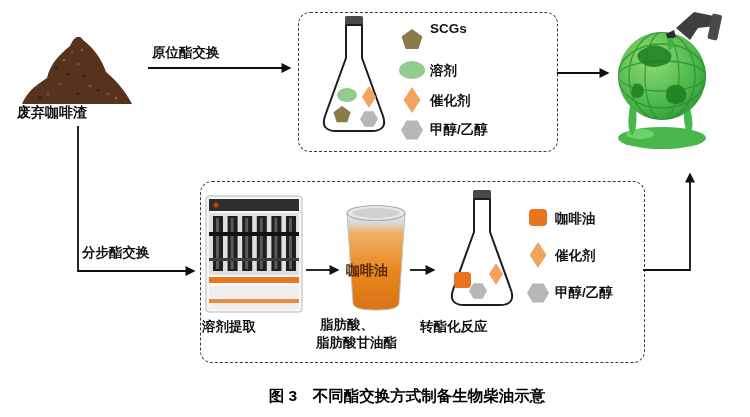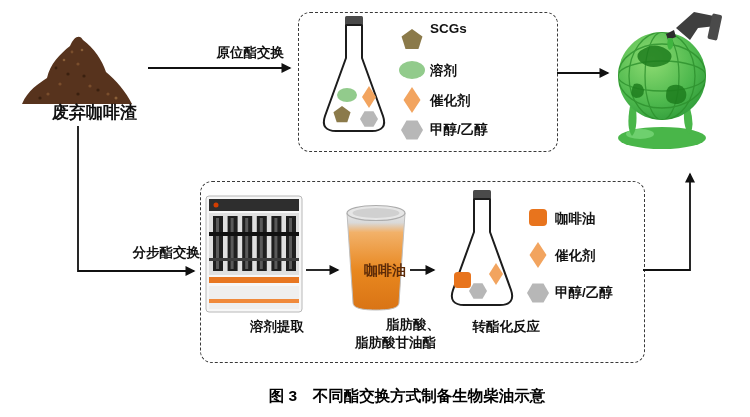--- a/index.html
+++ b/index.html
@@ -1,21 +1,21 @@
 <!DOCTYPE html>
 <html><head>
 <meta charset="utf-8">
 <style>
   html,body{margin:0;padding:0;background:#fff;}
   .stage{position:relative;width:750px;height:417px;background:#fff;overflow:hidden;
          font-family:"Liberation Sans","DejaVu Sans",sans-serif;color:#111;}
   .layer{position:absolute;left:0;top:0;z-index:2;}
   .dashedbox{position:absolute;border:1.6px dashed #3a3a3a;border-radius:12px;z-index:1;background:transparent;}
   .lbl{position:absolute;z-index:3;font-size:13.5px;font-weight:600;line-height:17px;color:#111;}
-  .c{text-align:right;}
+  .c{text-align:left;}
   .beaker-text{color:#5c2a08;font-size:14px;font-weight:700;}
   .caption{position:absolute;left:0;top:386px;width:750px;text-align:center;z-index:3;
            font-size:15.5px;font-weight:700;color:#000;white-space:pre;padding-left:32px;}
 </style>
 </head>
 <body>
 
 <div class="stage">
 
   <div class="dashedbox" style="left:298px;top:12px;width:258px;height:138px"></div>
@@ -163,21 +163,21 @@
       <line x1="410" y1="270" x2="434" y2="270" marker-end="url(#ah)"></line>
     </g>
 
     <g>
       <rect x="529" y="209" width="18" height="17" rx="4" fill="#e8741d"></rect>
       <polygon transform="translate(538,255)" points="0,-13 8.5,0 0,13 -8.5,0" fill="#f2a45f"></polygon>
       <polygon transform="translate(538,293)" points="-5.5,-9.53 5.5,-9.53 11,0 5.5,9.53 -5.5,9.53 -11,0" fill="#b7b7b7"></polygon>
     </g>
   </svg>
 
-  <div class="lbl c" style="left:17px;top:104px;width:120px;font-size:17px">废弃咖啡渣</div>
+  <div class="lbl c" style="left:17px;top:104px;width:120px;font-size:14px">废弃咖啡渣</div>
   <div class="lbl c" style="left:152px;top:44px;width:132px">原位酯交换</div>
   <div class="lbl c" style="left:82px;top:244px;width:118px">分步酯交换</div>
   <div class="lbl c" style="left:202px;top:318px;width:102px">溶剂提取</div>
   <div class="lbl c beaker-text" style="left:346px;top:262px;width:60px">咖啡油</div>
   <div class="lbl c" style="left:320px;top:316px;width:120px">脂肪酸、</div>
   <div class="lbl c" style="left:316px;top:334px;width:120px">脂肪酸甘油酯</div>
   <div class="lbl c" style="left:420px;top:318px;width:120px">转酯化反应</div>
 
   <div class="lbl" style="left:430px;top:20px;width:115px">SCGs</div>
   <div class="lbl" style="left:430px;top:62px;width:115px">溶剂</div>

